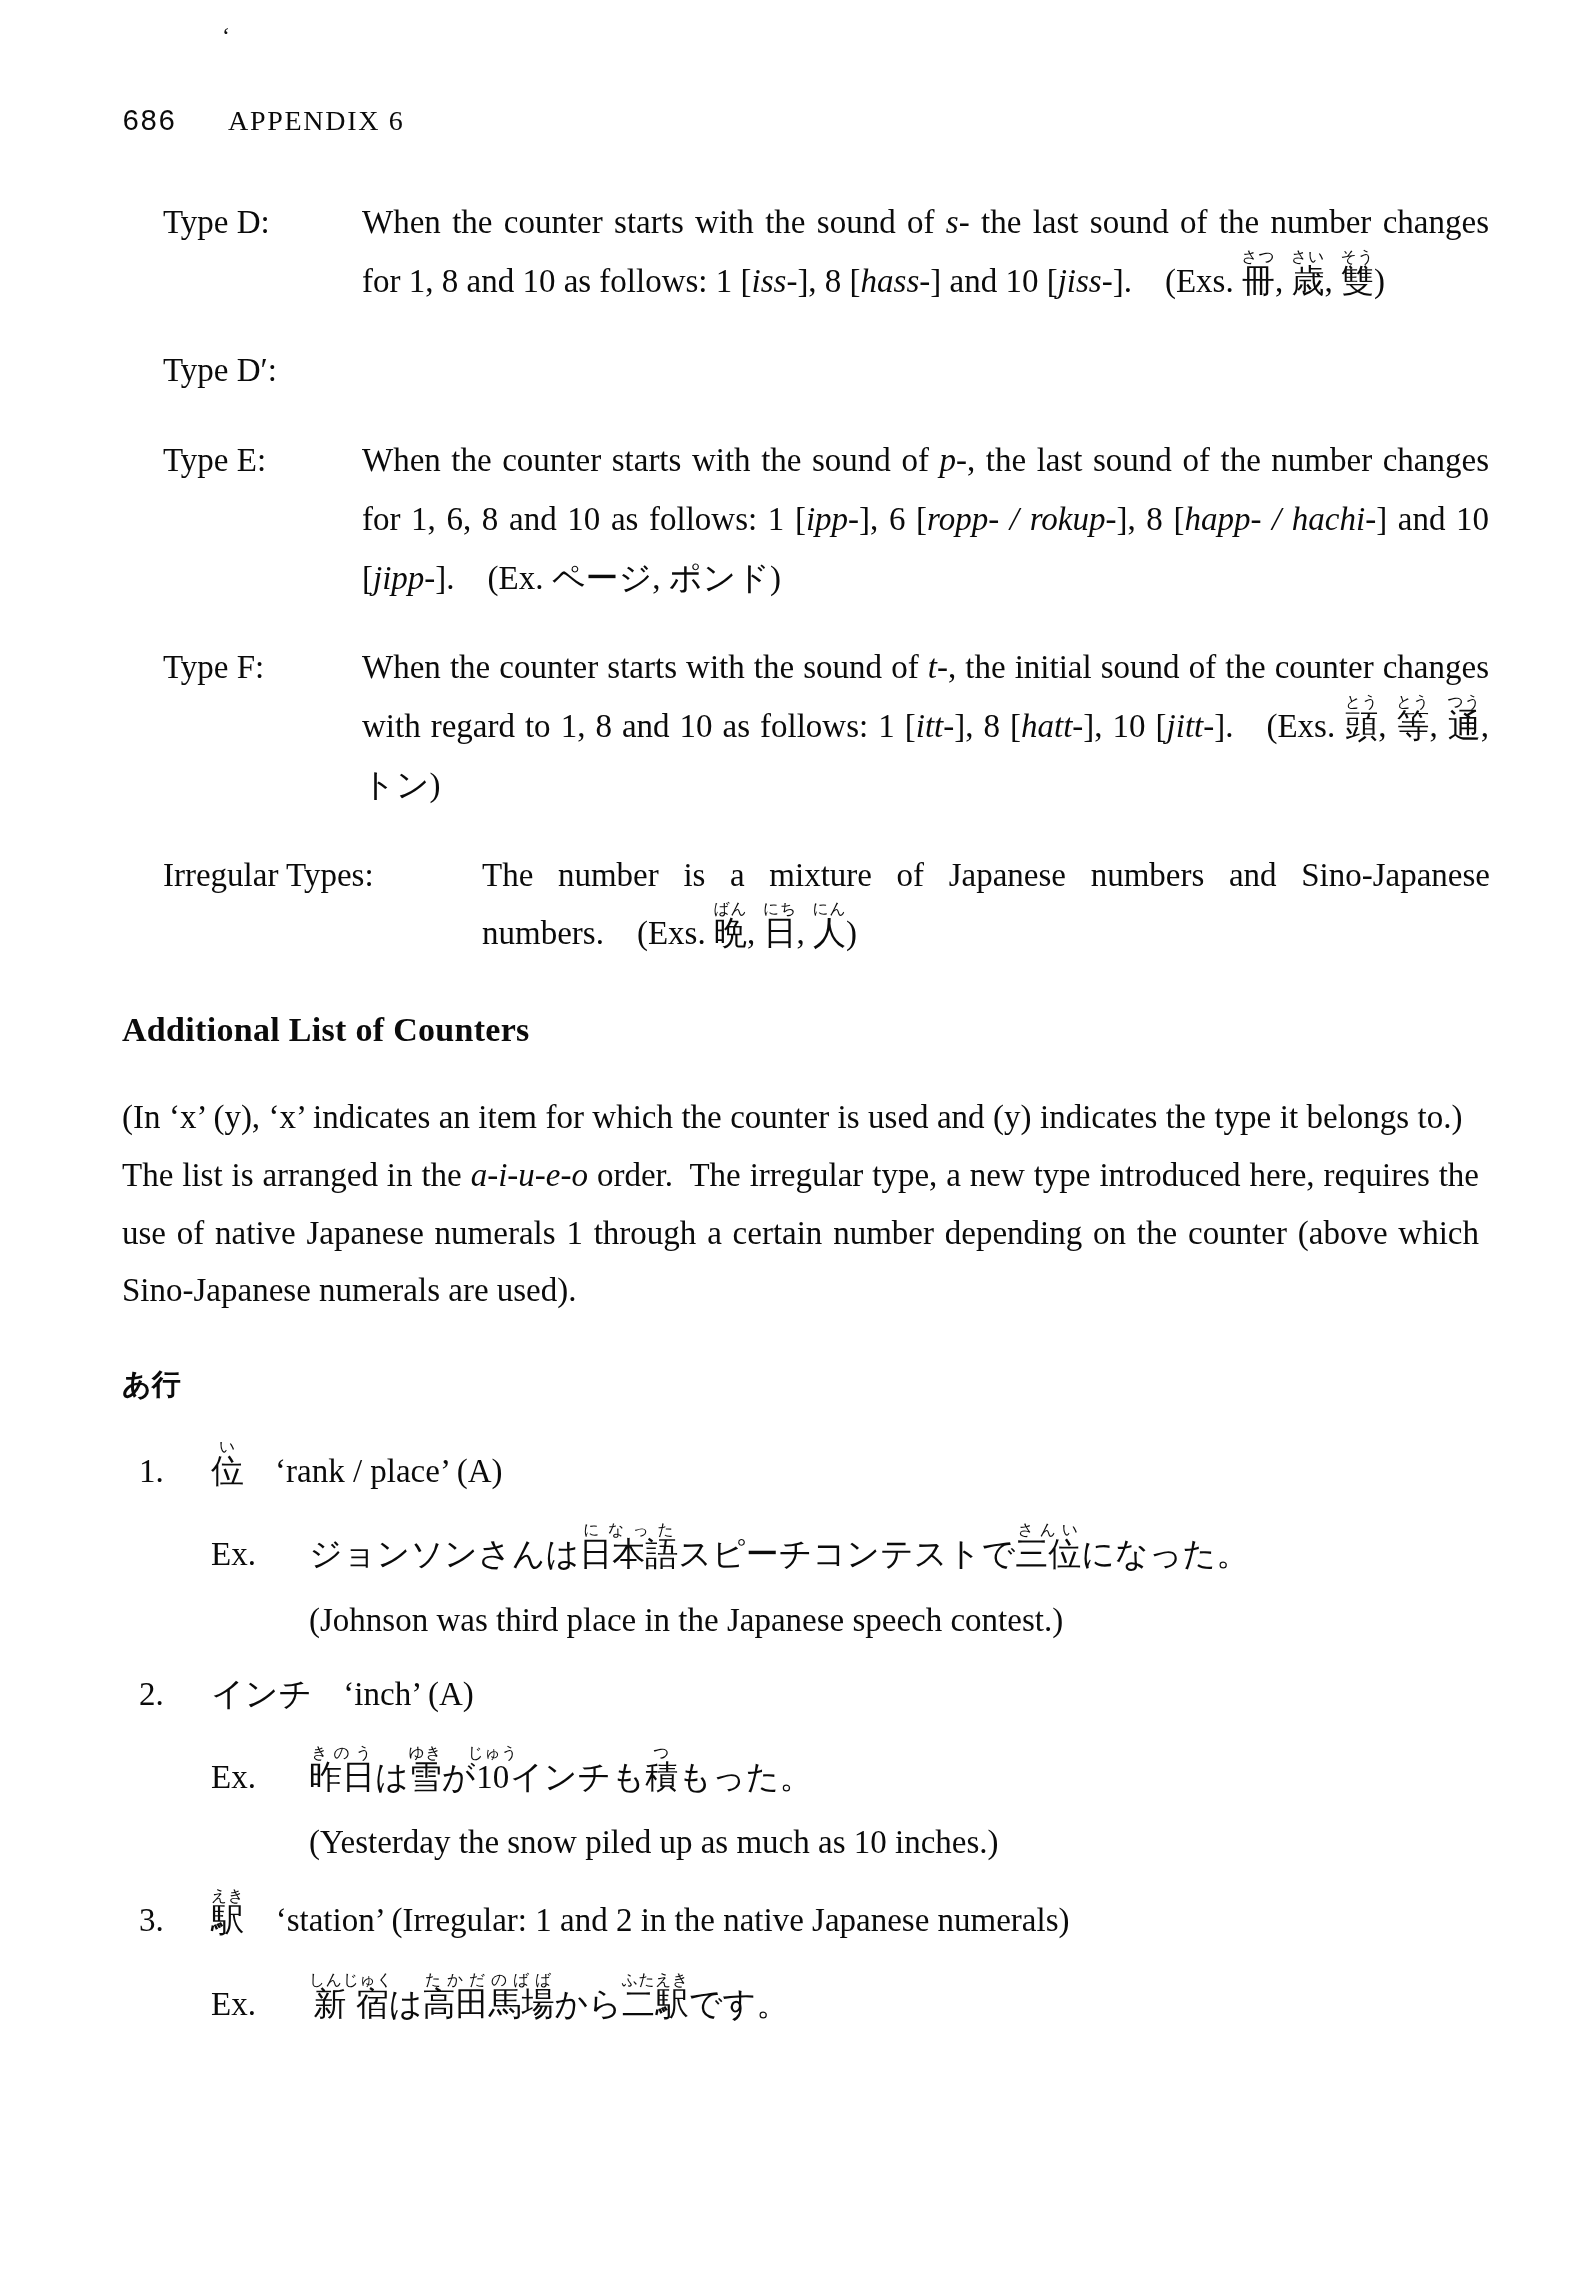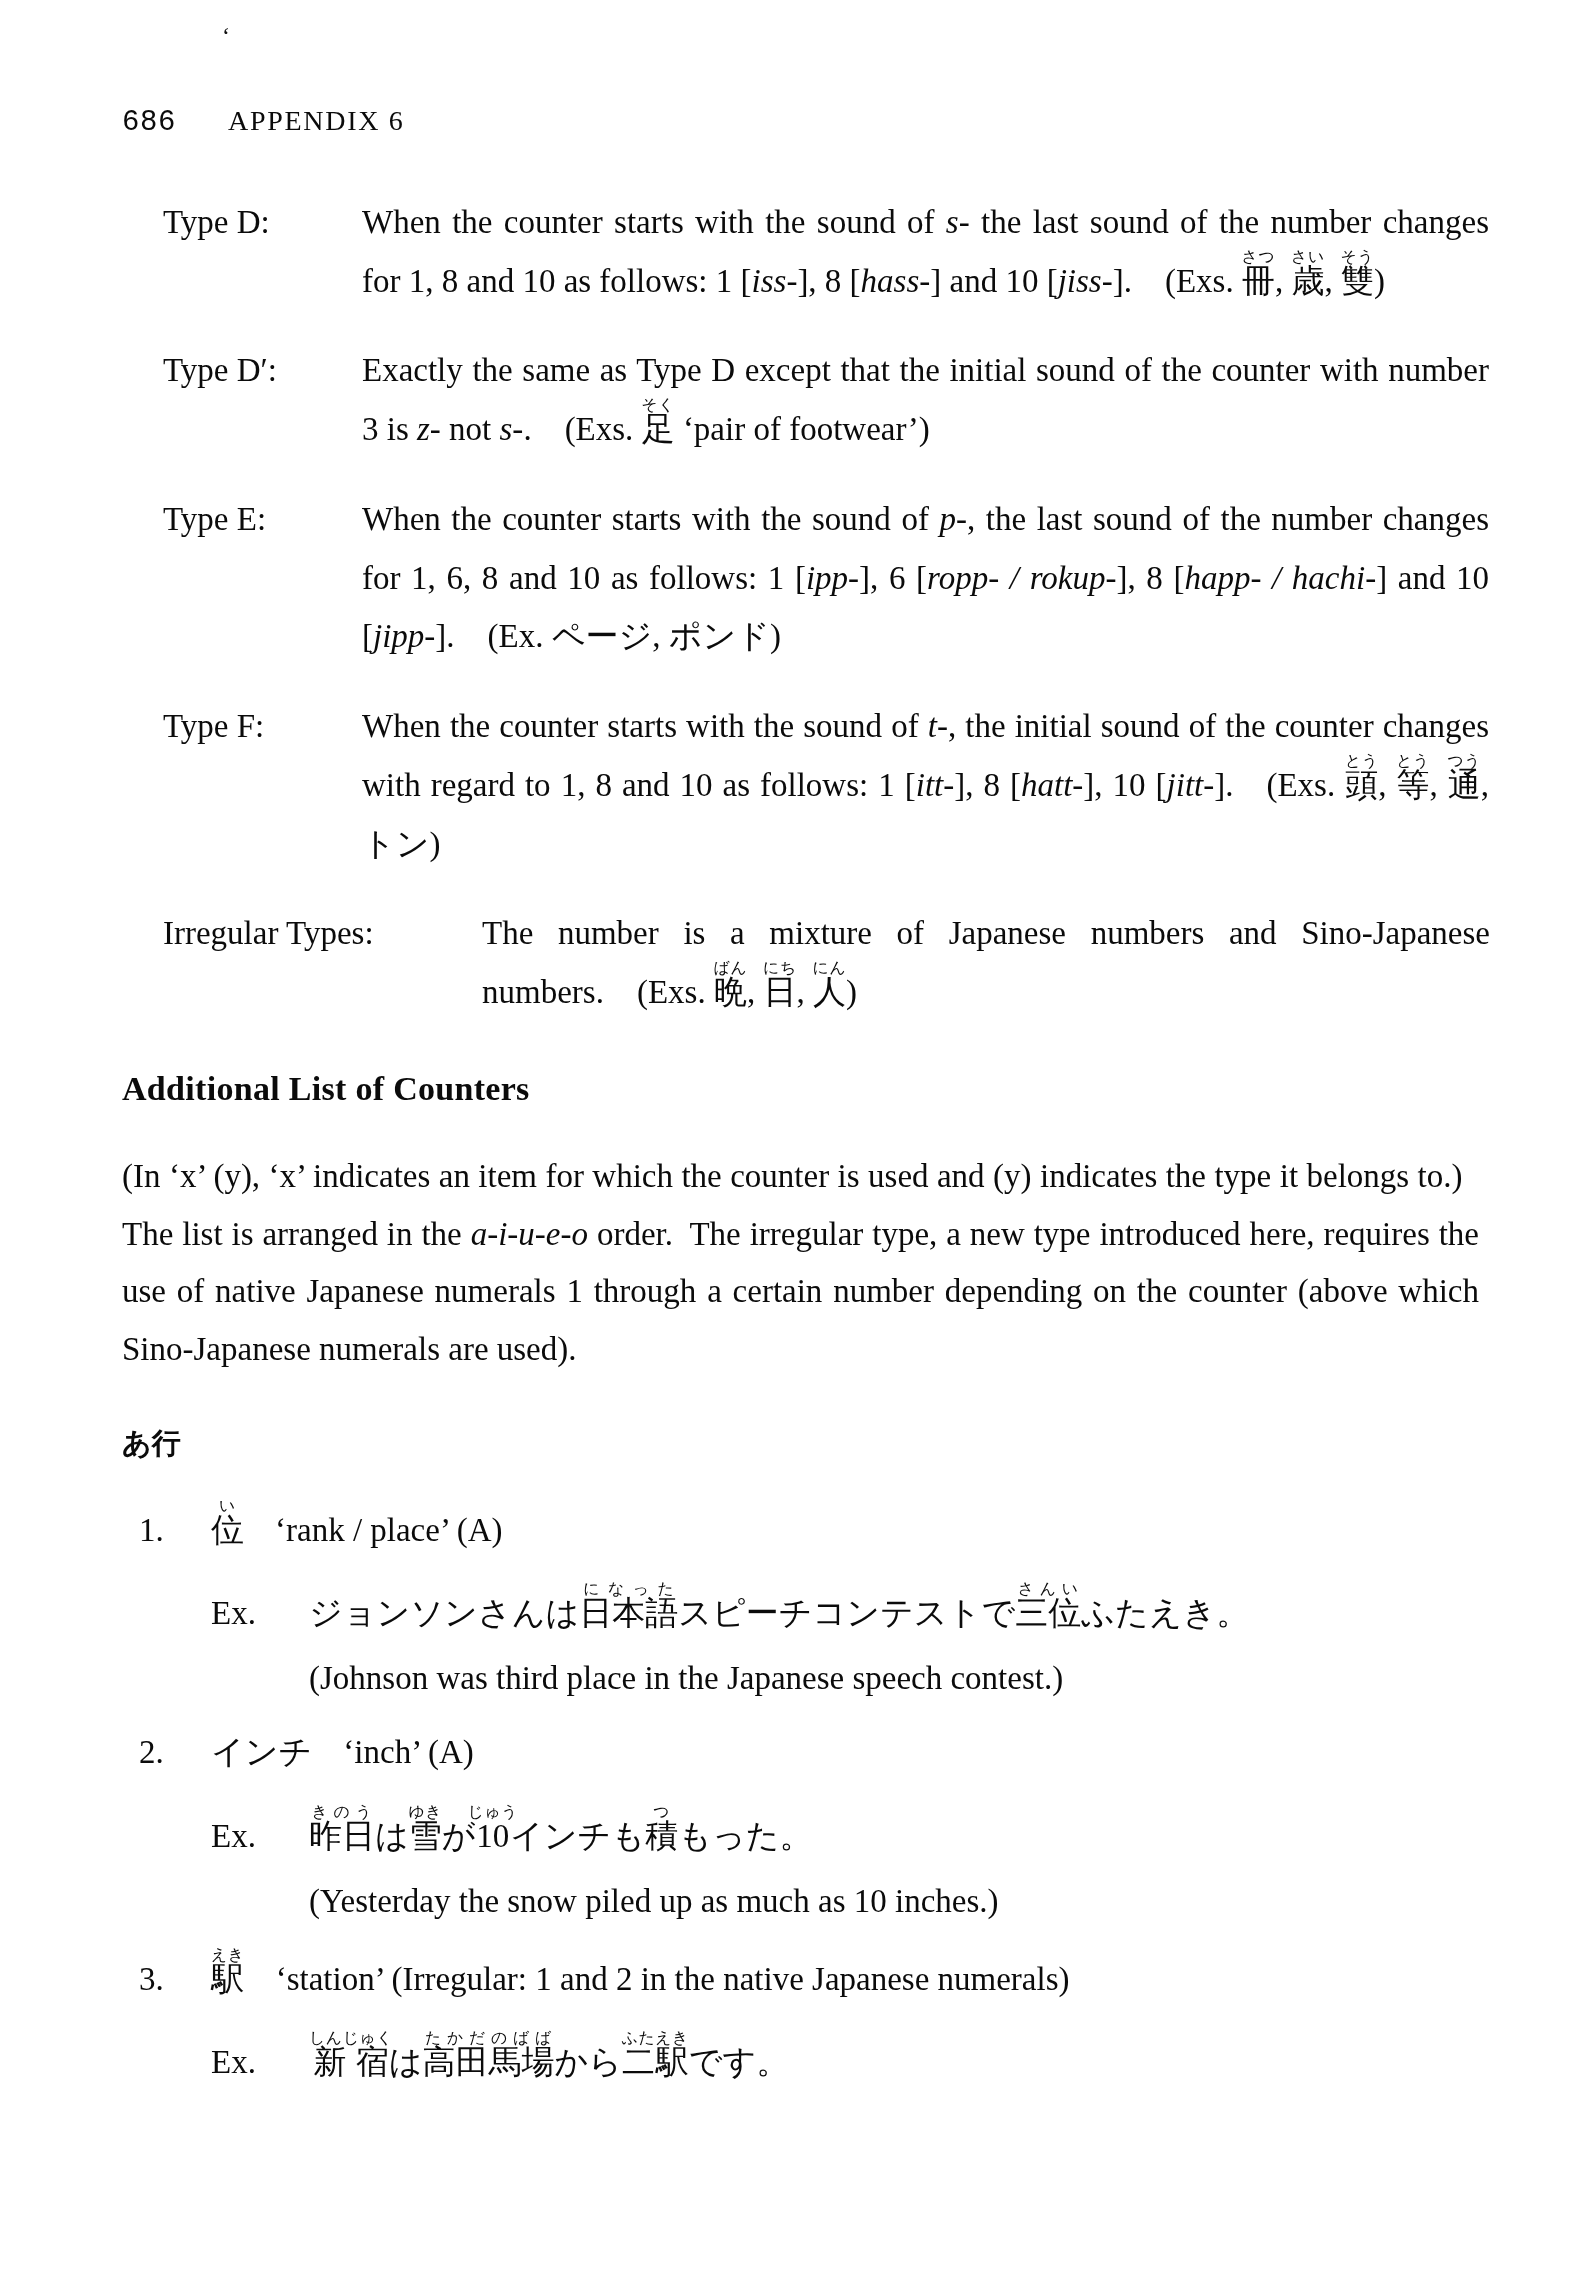--- a/index.html
+++ b/index.html
@@ -70,21 +70,20 @@
 
   <section class="type-list">
 
     <div class="type-row">
       <div class="type-label">Type D:</div>
       <div class="type-body"><span>When the counter starts with the sound of </span><span class="it">s-</span><span> the last sound of the number changes for 1, 8 and 10 as follows: 1 [</span><span class="it">iss-</span><span>], 8 [</span><span class="it">hass-</span><span>] and 10 [</span><span class="it">jiss-</span><span>].  (Exs. </span><ruby>冊<rt>さつ</rt></ruby><span>, </span><ruby>歳<rt>さい</rt></ruby><span>, </span><ruby>雙<rt>そう</rt></ruby><span>)</span></div>
     </div>
 
     <div class="type-row">
       <div class="type-label">Type D′:</div>
-      <div class="type-body"><span>Exactly the same as Type D except that the initial sound of the counter with number 3 is </span><span class="it">z-</span><span> not </span><span class="it">s-</span><span>.  (Exs. </span><ruby>足<rt>そく</rt></ruby><span> ‘pair of footwear’)</span></div>
     </div>
 
     <div class="type-row">
       <div class="type-label">Type E:</div>
       <div class="type-body"><span>When the counter starts with the sound of </span><span class="it">p-</span><span>, the last sound of the number changes for 1, 6, 8 and 10 as follows: 1 [</span><span class="it">ipp-</span><span>], 6 [</span><span class="it">ropp- / rokup-</span><span>], 8 [</span><span class="it">happ- / hachi-</span><span>] and 10 [</span><span class="it">jipp-</span><span>].  (Ex. ページ, ポンド)</span></div>
     </div>
 
     <div class="type-row">
       <div class="type-label">Type F:</div>
       <div class="type-body"><span>When the counter starts with the sound of </span><span class="it">t-</span><span>, the initial sound of the counter changes with regard to 1, 8 and 10 as follows: 1 [</span><span class="it">itt-</span><span>], 8 [</span><span class="it">hatt-</span><span>], 10 [</span><span class="it">jitt-</span><span>].  (Exs. </span><ruby>頭<rt>とう</rt></ruby><span>, </span><ruby>等<rt>とう</rt></ruby><span>, </span><ruby>通<rt>つう</rt></ruby><span>, トン)</span></div>
@@ -106,21 +105,21 @@
   <section class="counter-list">
 
     <article class="counter-item">
       <div class="ci-head">
         <span class="ci-num">1.</span>
         <span class="ci-kanji"><ruby>位<rt>い</rt></ruby></span>
         <span class="ci-meaning">‘rank / place’ (A)</span>
       </div>
       <div class="ci-ex">
         <span class="ci-ex-label">Ex.</span>
-        <span class="ci-ex-text"><span>ジョンソンさんは</span><ruby>日本語<rt>になった</rt></ruby><span>スピーチコンテストで</span><ruby>三位<rt>さんい</rt></ruby><span>ふたえき。</span></span>
+        <span class="ci-ex-text"><span>ジョンソンさんは</span><ruby>日本語<rt>になった</rt></ruby><span>スピーチコンテストで</span><ruby>三位<rt>さんい</rt></ruby><span>になった。</span></span>
       </div>
       <div class="ci-trans">(Johnson was third place in the Japanese speech contest.)</div>
     </article>
 
     <article class="counter-item">
       <div class="ci-head">
         <span class="ci-num">2.</span>
         <span class="ci-kanji"><span>インチ</span></span>
         <span class="ci-meaning">‘inch’ (A)</span>
       </div>

